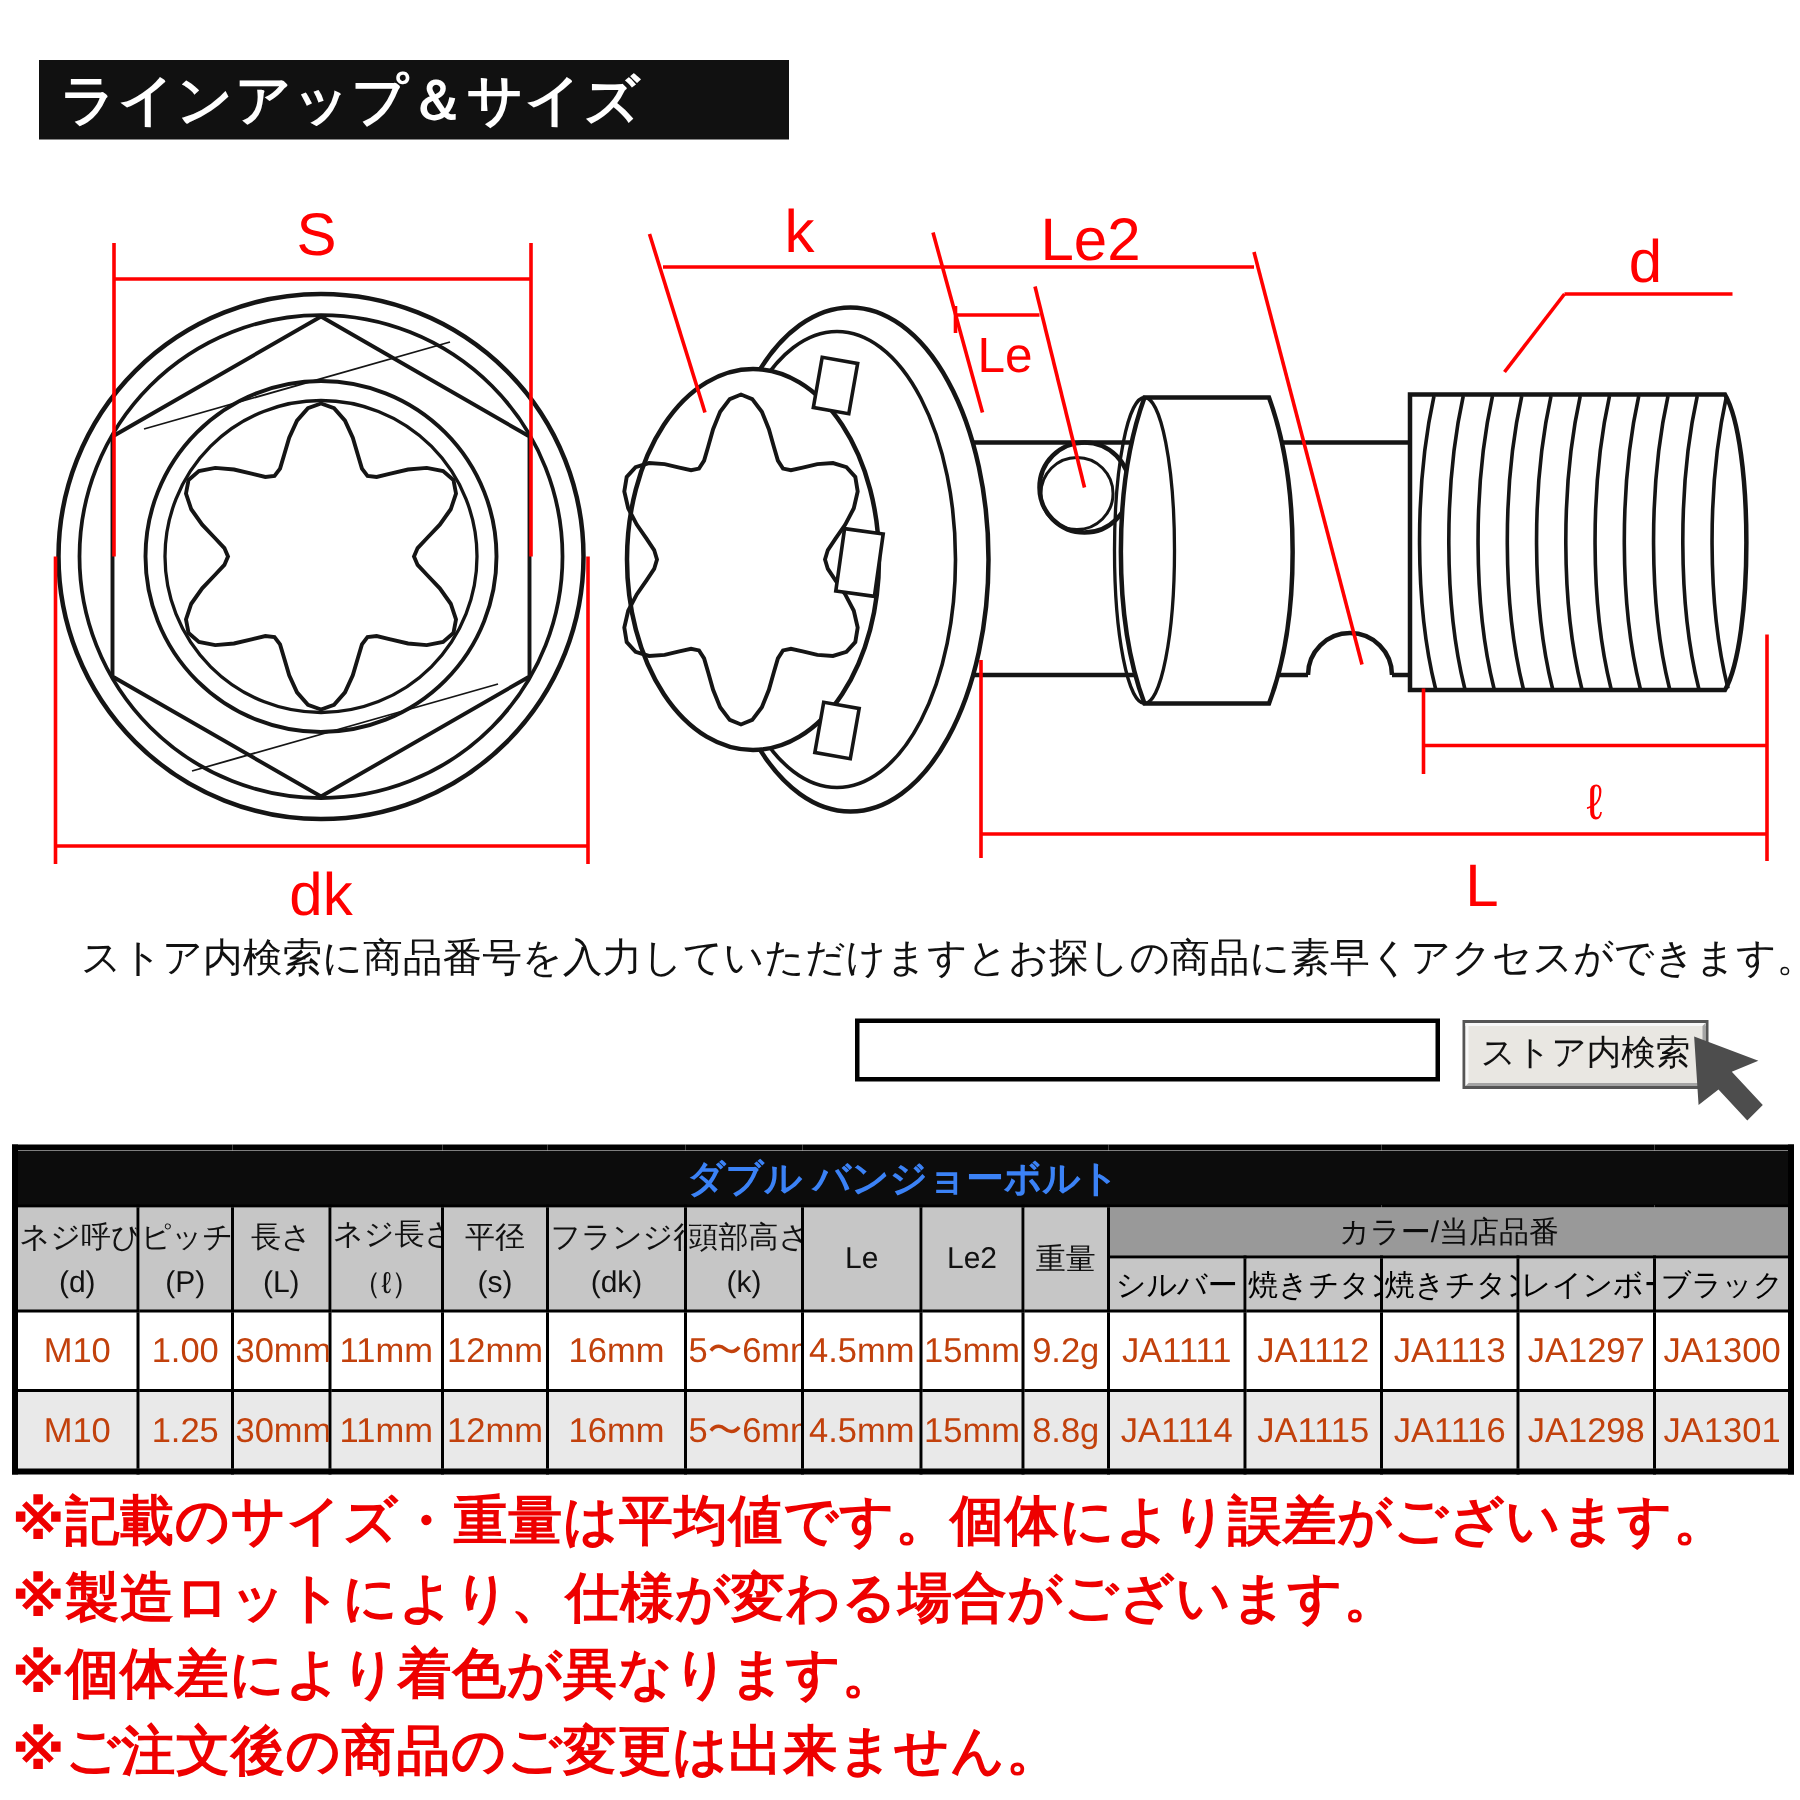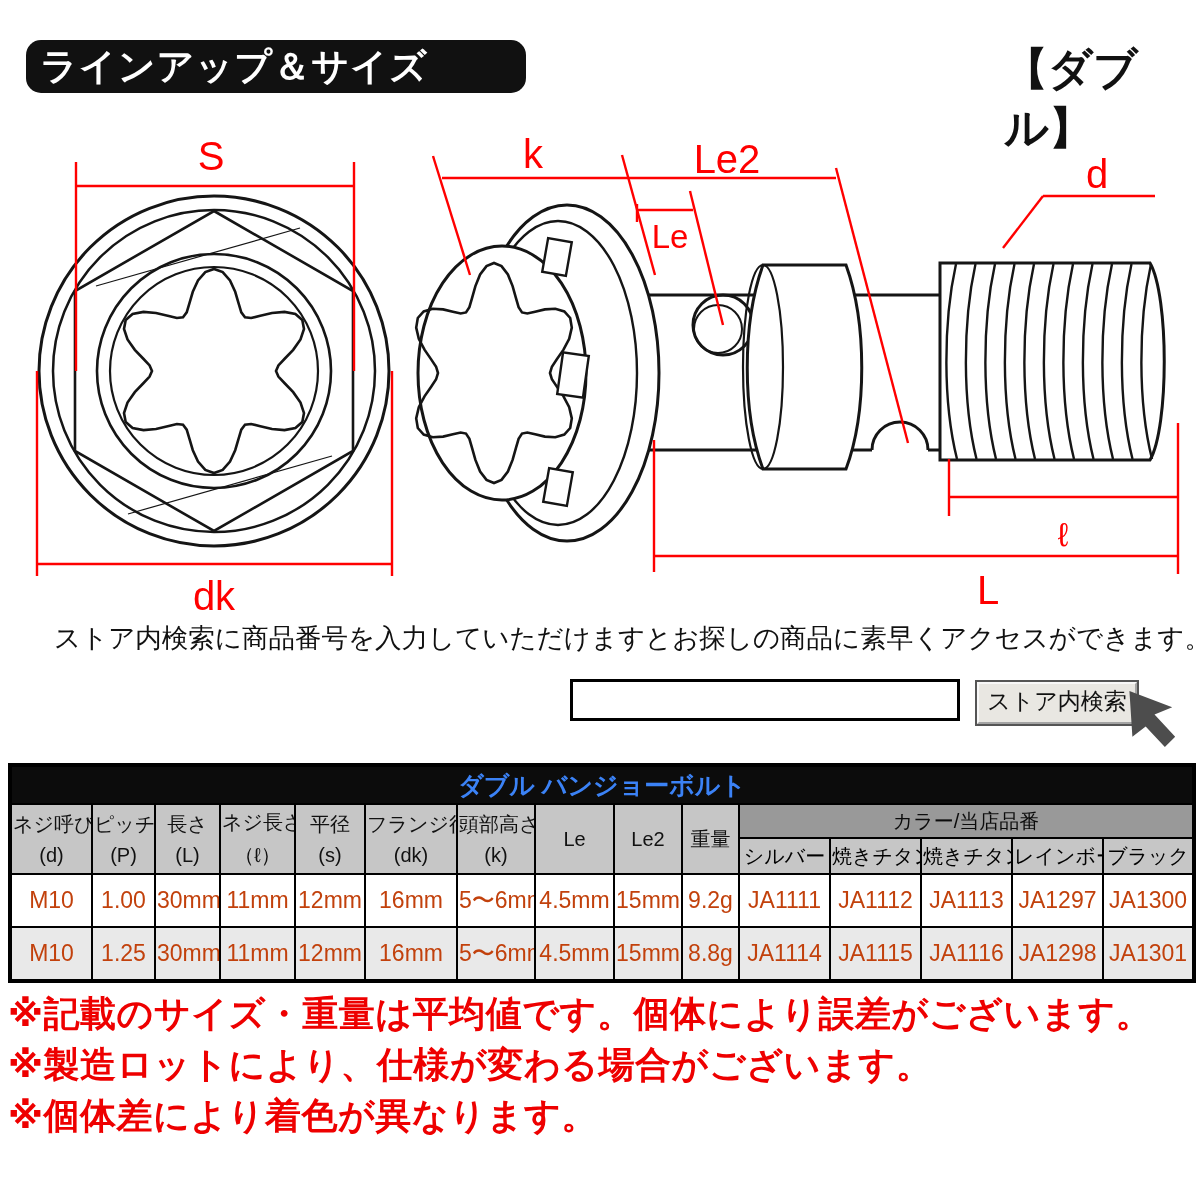--- a/index.html
+++ b/index.html
@@ -1,21 +1,21 @@
 <!DOCTYPE html>
 <html><head>
 <meta charset="utf-8">
 <style>
   html,body{margin:0;padding:0;background:#fff;}
   body{font-family:"Liberation Sans","DejaVu Sans",sans-serif;}
   #stage{position:relative;width:1200px;height:1200px;background:#fff;overflow:hidden;}
 
   .banner{position:absolute;left:26px;top:40px;width:500px;height:53px;background:#111;
           color:#fff;font-size:37px;font-weight:bold;line-height:53px;padding-left:14px;
-          box-sizing:border-box;letter-spacing:1px;border-radius:15px;}
+          box-sizing:border-box;letter-spacing:1px;}
   .variant{position:absolute;left:1004px;top:40px;font-size:44px;font-weight:bold;color:#111;}
 
   .diagram{position:absolute;left:0;top:118px;width:1200px;height:500px;}
   .blk{stroke:#151515;fill:none;}
   .blkf{stroke:#151515;fill:#fff;}
   .red{stroke:#ff0000;stroke-width:2.4;fill:none;}
   .dimtxt{fill:#ff0000;font-size:40px;}
   .dimtxt.small{font-size:33px;}
 
   .instruction{position:absolute;left:8px;top:620px;width:1190px;font-size:26.5px;color:#111;margin-left:46px;}
@@ -42,21 +42,20 @@
 
   .notes{position:absolute;left:8px;top:988px;width:1190px;}
   .note-line{color:#ee0000;font-size:36px;font-weight:600;line-height:51px;letter-spacing:0.5px;}
 </style>
 </head>
 <body>
 
 <div id="stage">
 
   <div class="banner">ラインアップ＆サイズ</div>
-  <div class="variant">【ダブル】</div>
 
   <svg class="diagram" viewBox="0 0 1200 500">
 
     <g>
       <circle class="blk" cx="214" cy="253" r="175" stroke-width="3"></circle>
       <circle class="blk" cx="214" cy="253" r="161" stroke-width="2.5"></circle>
       <polygon class="blk" stroke-width="2.6" points="214,93 353,173 353,333 214,413 75,333 75,173"></polygon>
       <line class="blk" x1="96" y1="168" x2="300" y2="110" stroke-width="1.2"></line>
       <line class="blk" x1="332" y1="338" x2="128" y2="396" stroke-width="1.2"></line>
       <circle class="blk" cx="214" cy="253" r="117" stroke-width="2.6"></circle>
@@ -255,15 +254,16 @@
             <td class="cell">JA1301</td>
           </tr>
         </tbody>
     </table>
   </div>
 
   <div class="notes">
     <div class="note-line">※記載のサイズ・重量は平均値です。個体により誤差がございます。</div>
     <div class="note-line">※製造ロットにより、仕様が変わる場合がございます。</div>
     <div class="note-line">※個体差により着色が異なります。</div>
+    <div class="note-line">※ご注文後の商品のご変更は出来ません。</div>
   </div>
 
 </div>
 
 </body></html>

